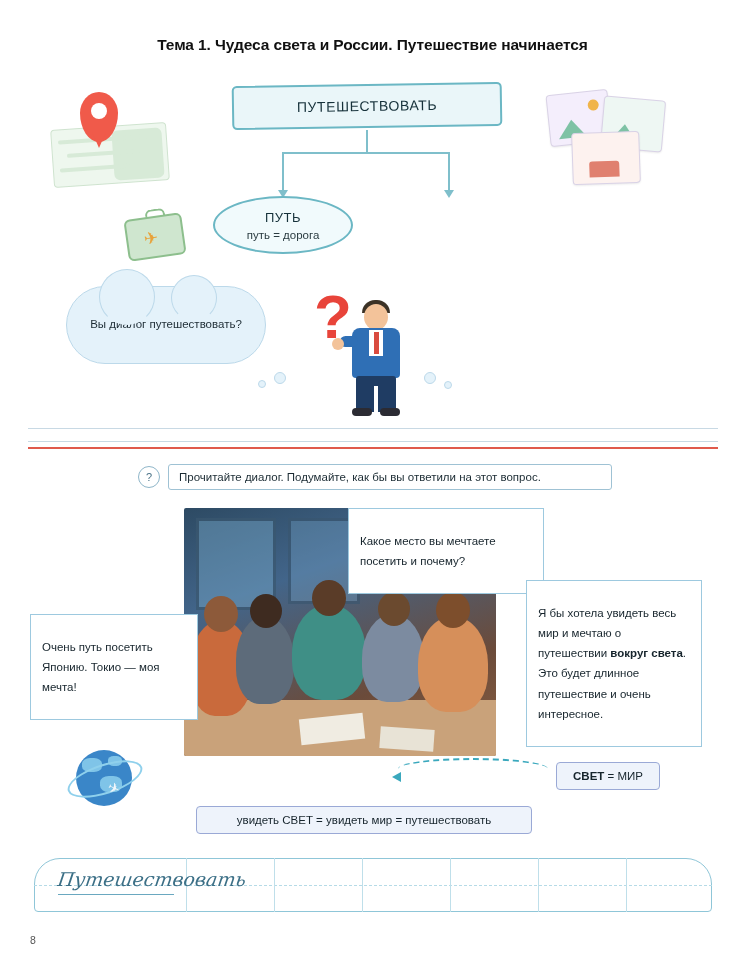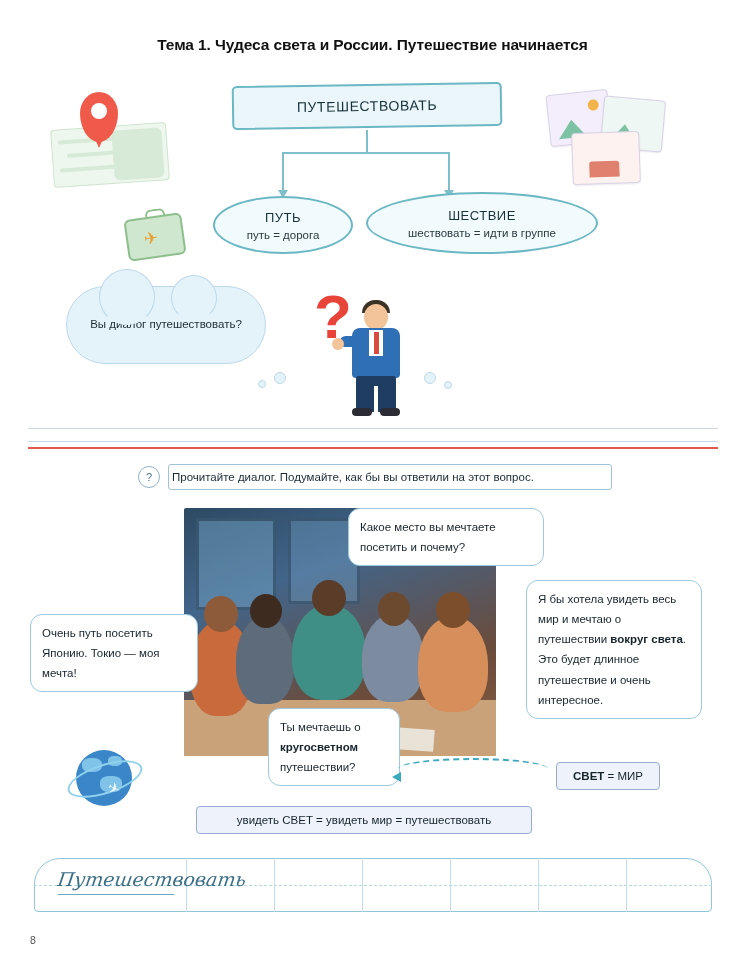--- a/index.html
+++ b/index.html
@@ -239,21 +239,21 @@
   
   .task-badge {
     position: absolute; top: 466px; left: 138px; width: 22px; height: 22px;
     border: 1.5px solid #8fb6c9; border-radius: 50%;
     display: flex; align-items: center; justify-content: center;
     font-size: 11px; color: #4a7287; background: #fff;
   }
   .task-box {
     position: absolute; top: 464px; left: 168px; width: 444px; height: 26px;
     border: 1px solid #9fc2d4; border-radius: 3px; background: #fff;
-    display: flex; align-items: center; padding-left: 3px;
+    display: flex; align-items: center; padding-left: 10px;
     font-size: 11.5px; color: #1b2b33;
   }
 
   
   .students {
     position: absolute; top: 508px; left: 184px; width: 312px; height: 248px;
     background: linear-gradient(160deg,#2d4a63 0%, #42658a 30%, #6b4b3a 70%, #8a5f42 100%);
     overflow: hidden;
     border-radius: 2px;
   }
@@ -282,25 +282,25 @@
   .p4 { bottom: 54px; left: 178px; width: 62px; height: 88px; background: #7c8ba0; }
   .p4h { bottom: 130px; left: 194px; width: 32px; height: 34px; background: #6b4a2f; }
   .p5 { bottom: 44px; left: 234px; width: 70px; height: 96px; background: #d68f5a; }
   .p5h { bottom: 128px; left: 252px; width: 34px; height: 36px; background: #7d4e2c; }
 
   
   .bubble {
     position: absolute;
     background: #ffffff;
     border: 1.5px solid #9dc9df;
-    border-radius: 12px;
+    border-radius: 0;
     font-size: 11.5px;
     line-height: 1.75;
     color: #16242c;
-    padding: 8px 11px;
+    padding: 22px 11px;
   }
   .b-top { top: 508px; left: 348px; width: 196px; }
   .b-right { top: 580px; left: 526px; width: 176px; }
   .b-left { top: 614px; left: 30px; width: 168px; }
   .b-bottom { top: 708px; left: 268px; width: 132px; }
   .bubble b { font-weight: bold; }
 
   
   .globe-art { top: 744px; left: 66px; width: 78px; height: 72px; }
   .globe {
@@ -424,24 +424,20 @@
   <div class="connector v1"></div>
   <div class="connector hbar"></div>
   <div class="connector v2"></div>
   <div class="connector v3"></div>
   <div class="arrow-head ah1"></div>
   <div class="arrow-head ah2"></div>
 
   <div class="ellipse ell-left">
     <div class="ell-title">ПУТЬ</div>
     <div class="ell-sub">путь = дорога</div>
-  </div>
-  <div class="ellipse ell-right">
-    <div class="ell-title">ШЕСТВИЕ</div>
-    <div class="ell-sub">шествовать = идти в группе</div>
   </div>
 
   <div class="cloud cloud-left">Вы диалог путешествовать?</div>
   <div class="dot d1"></div>
   <div class="dot d2"></div>
   <div class="dot d3"></div>
   <div class="dot d4"></div>
 
   <div class="art man-art">
     <div class="qmark">?</div>
@@ -482,21 +478,20 @@
     <div class="person p5"></div>
       <div class="p-head p5h"></div>
   </div>
 
   <div class="bubble b-top">Какое место вы мечтаете посетить и почему?</div>
 
   <div class="bubble b-right"><span>Я бы хотела увидеть весь мир и мечтаю о путешествии </span><b>вокруг света</b><span>. Это будет длинное путешествие и очень интересное.</span></div>
 
   <div class="bubble b-left">Очень путь посетить Японию. Токио — моя мечта!</div>
 
-  <div class="bubble b-bottom"><span>Ты мечтаешь о </span><b>кругосветном</b><span> путешествии?</span></div>
 
   <div class="art globe-art">
     <div class="globe">
         <i class="g1"></i>
         <i class="g2"></i>
         <i class="g3"></i>
       </div>
     <div class="orbit"></div>
     <div class="plane-glyph">✈</div>
   </div>

